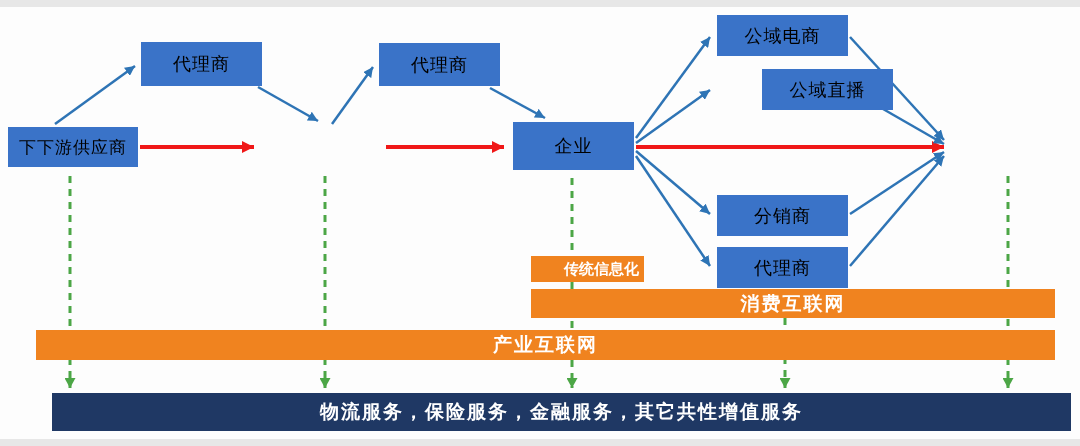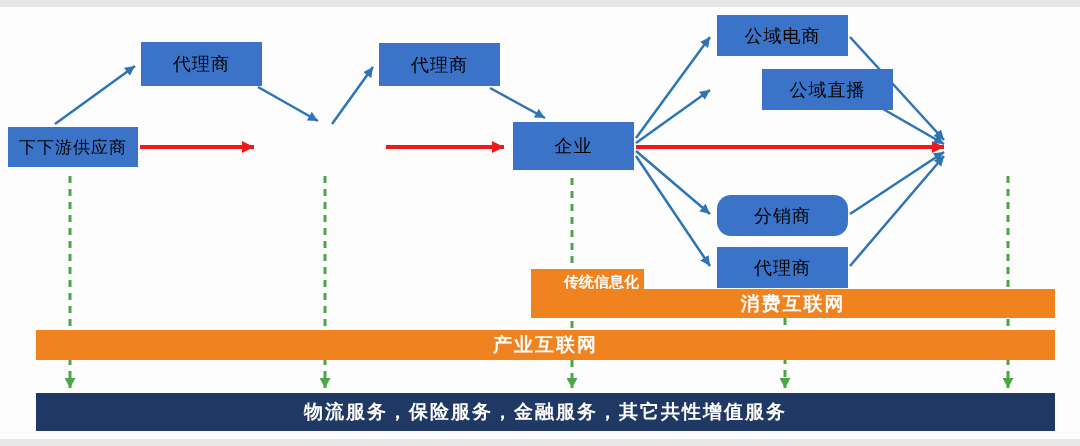--- a/index.html
+++ b/index.html
@@ -121,26 +121,26 @@
 
 
   <div class="node" style="left:379px; top:43px;  width:121px; height:43px;">代理商</div>
 
   <div class="node" style="left:513px; top:122px; width:121px; height:48px;">企业</div>
 
   <div class="node" style="left:717px; top:15px;  width:131px; height:41px;">公域电商</div>
 
   <div class="node" style="left:717px; top:69px;  width:131px; height:41px;margin-left:45px;">公域直播</div>
 
-  <div class="node" style="left:717px; top:195px; width:131px; height:41px;border-radius:14px;">分销商</div>
+  <div class="node" style="left:717px; top:195px; width:131px; height:41px;">分销商</div>
 
   <div class="node" style="left:717px; top:247px; width:131px; height:41px;">代理商</div>
 
 
-  <div class="bar small" style="left:531px; top:269px; width:113px; height:26px;padding-left:28px;">传统信息化</div>
+  <div class="bar small" style="left:531px; top:256px; width:113px; height:26px;padding-left:28px;">传统信息化</div>
 
   <div class="bar wide" style="left:531px; top:289px; width:524px; height:29px;">消费互联网</div>
 
   <div class="bar wide" style="left:36px; top:330px; width:1019px; height:30px;">产业互联网</div>
 
-  <div class="bar navy" style="left:36px; top:393px; width:1019px; height:38px;">物流服务，保险服务，金融服务，其它共性增值服务</div>
+  <div class="bar navy" style="left:52px; top:393px; width:1019px; height:38px;">物流服务，保险服务，金融服务，其它共性增值服务</div>
 
 </div>
 
 </body></html>

